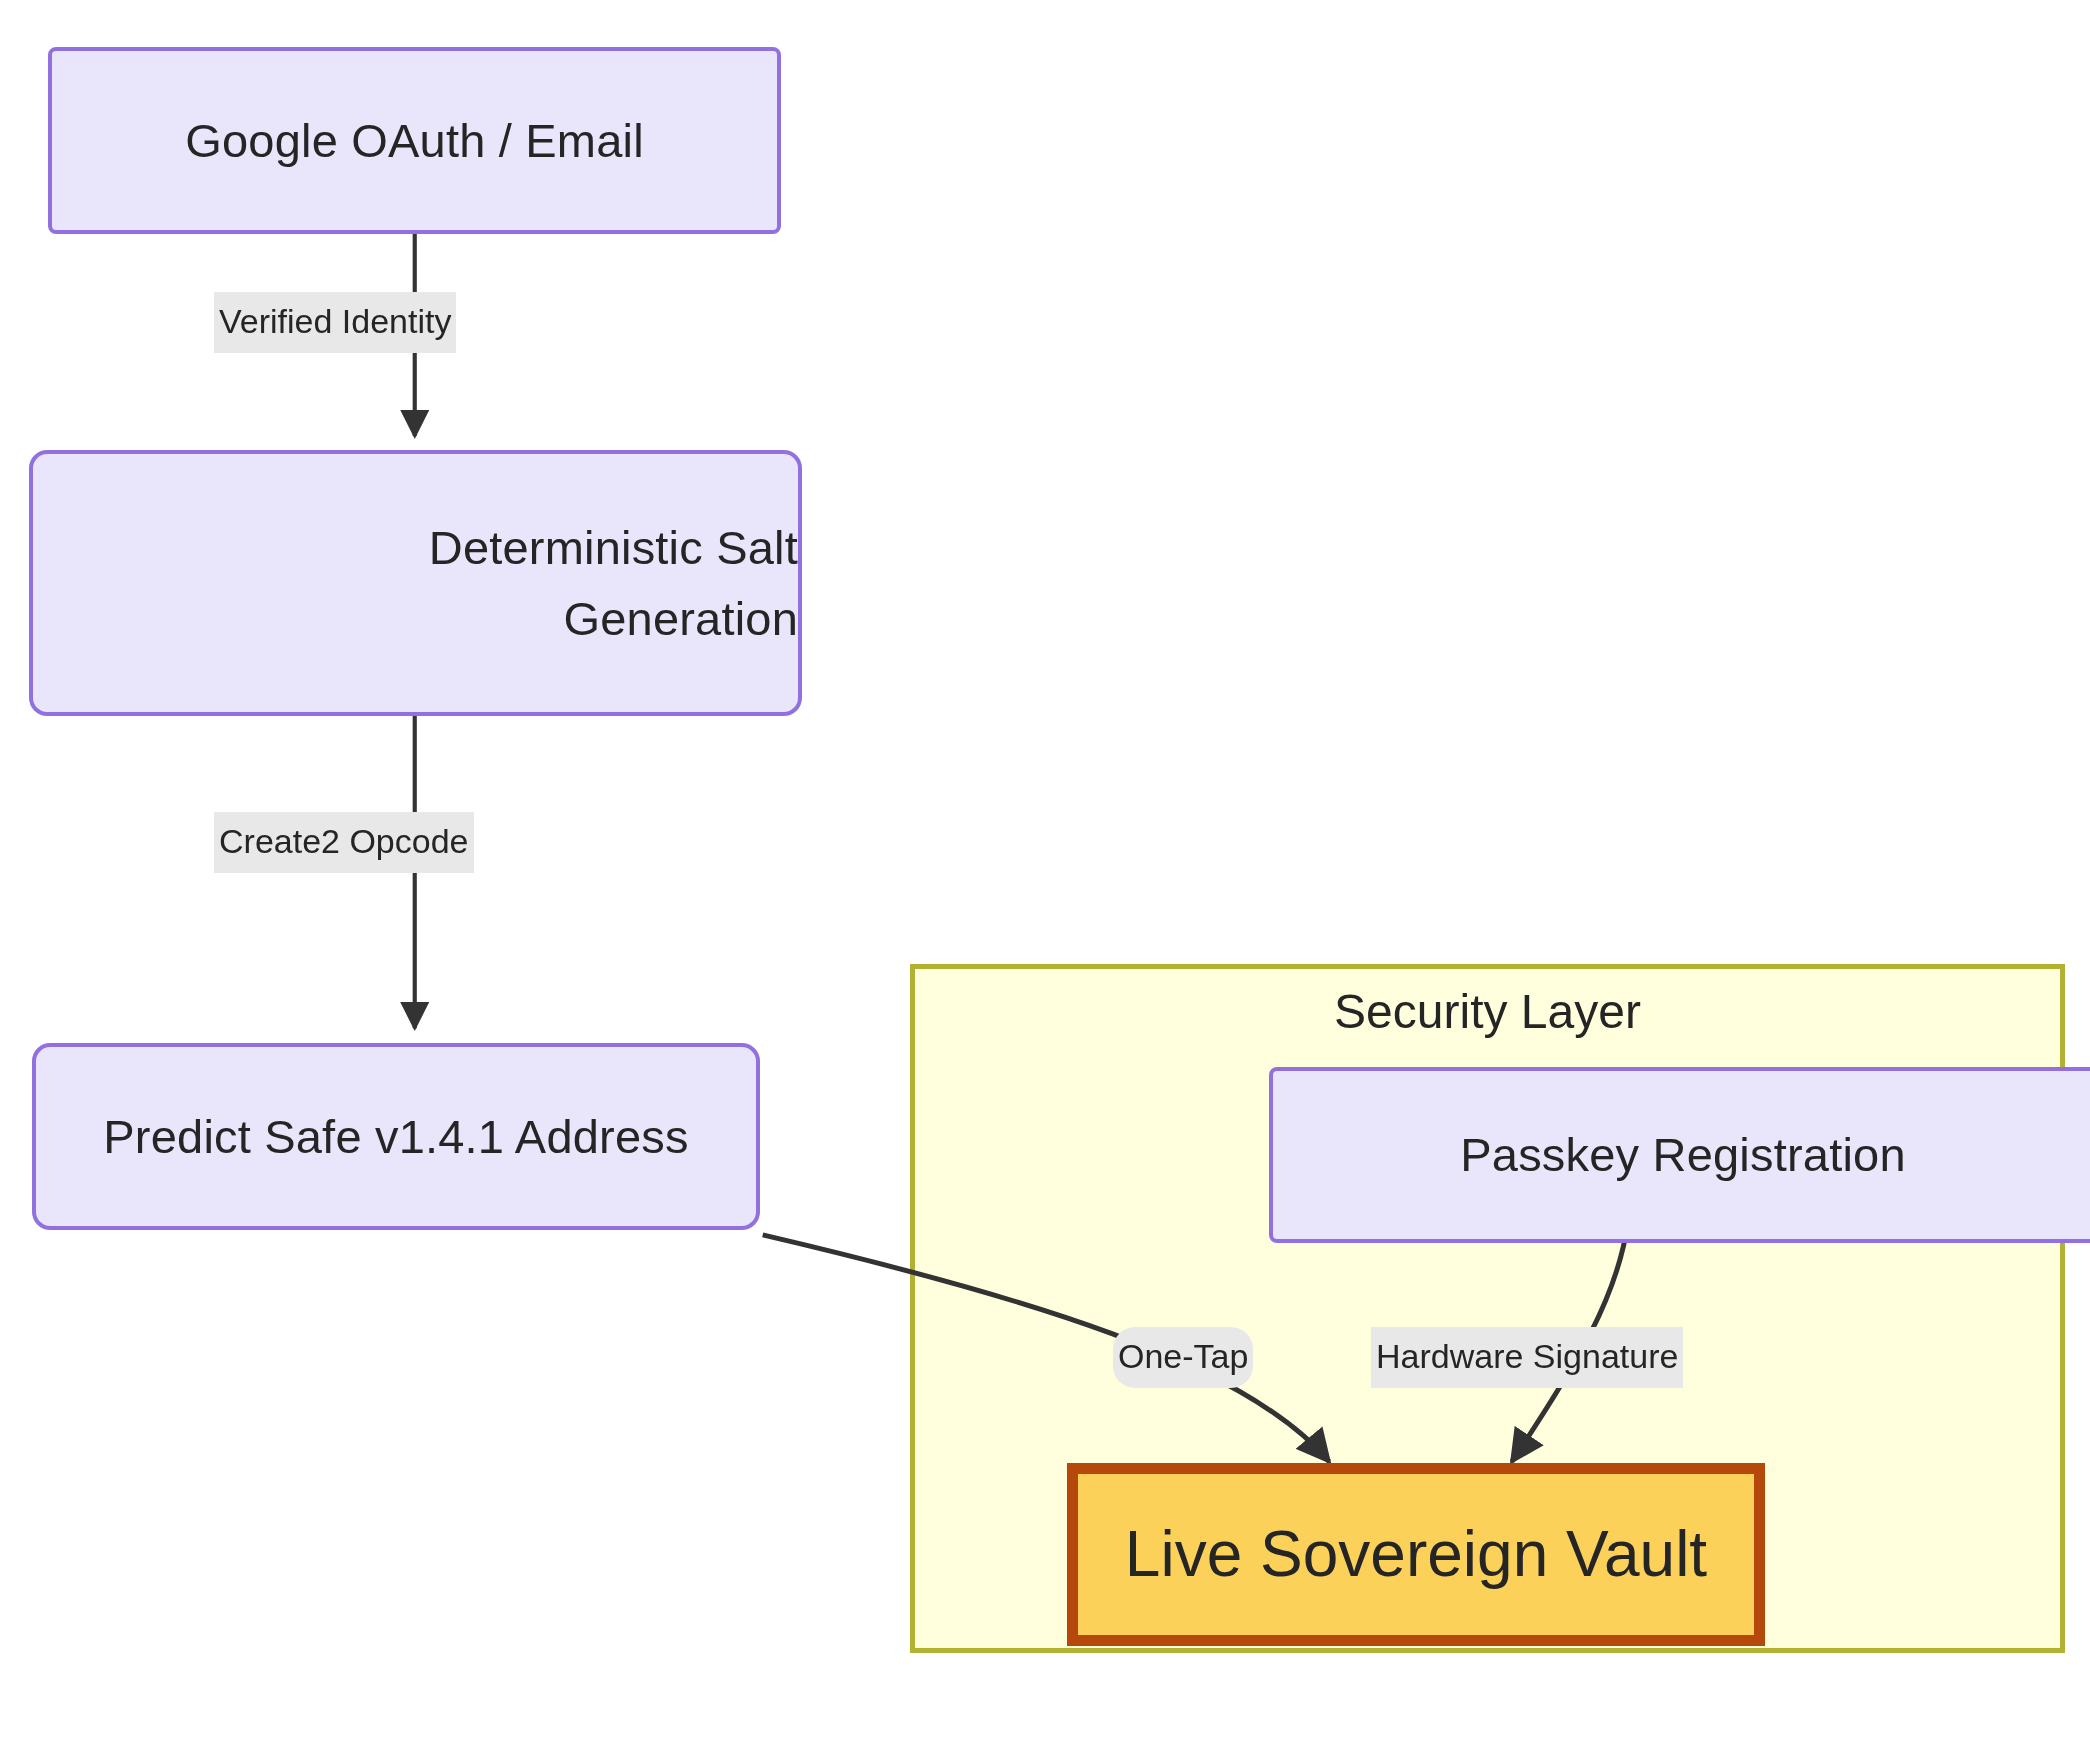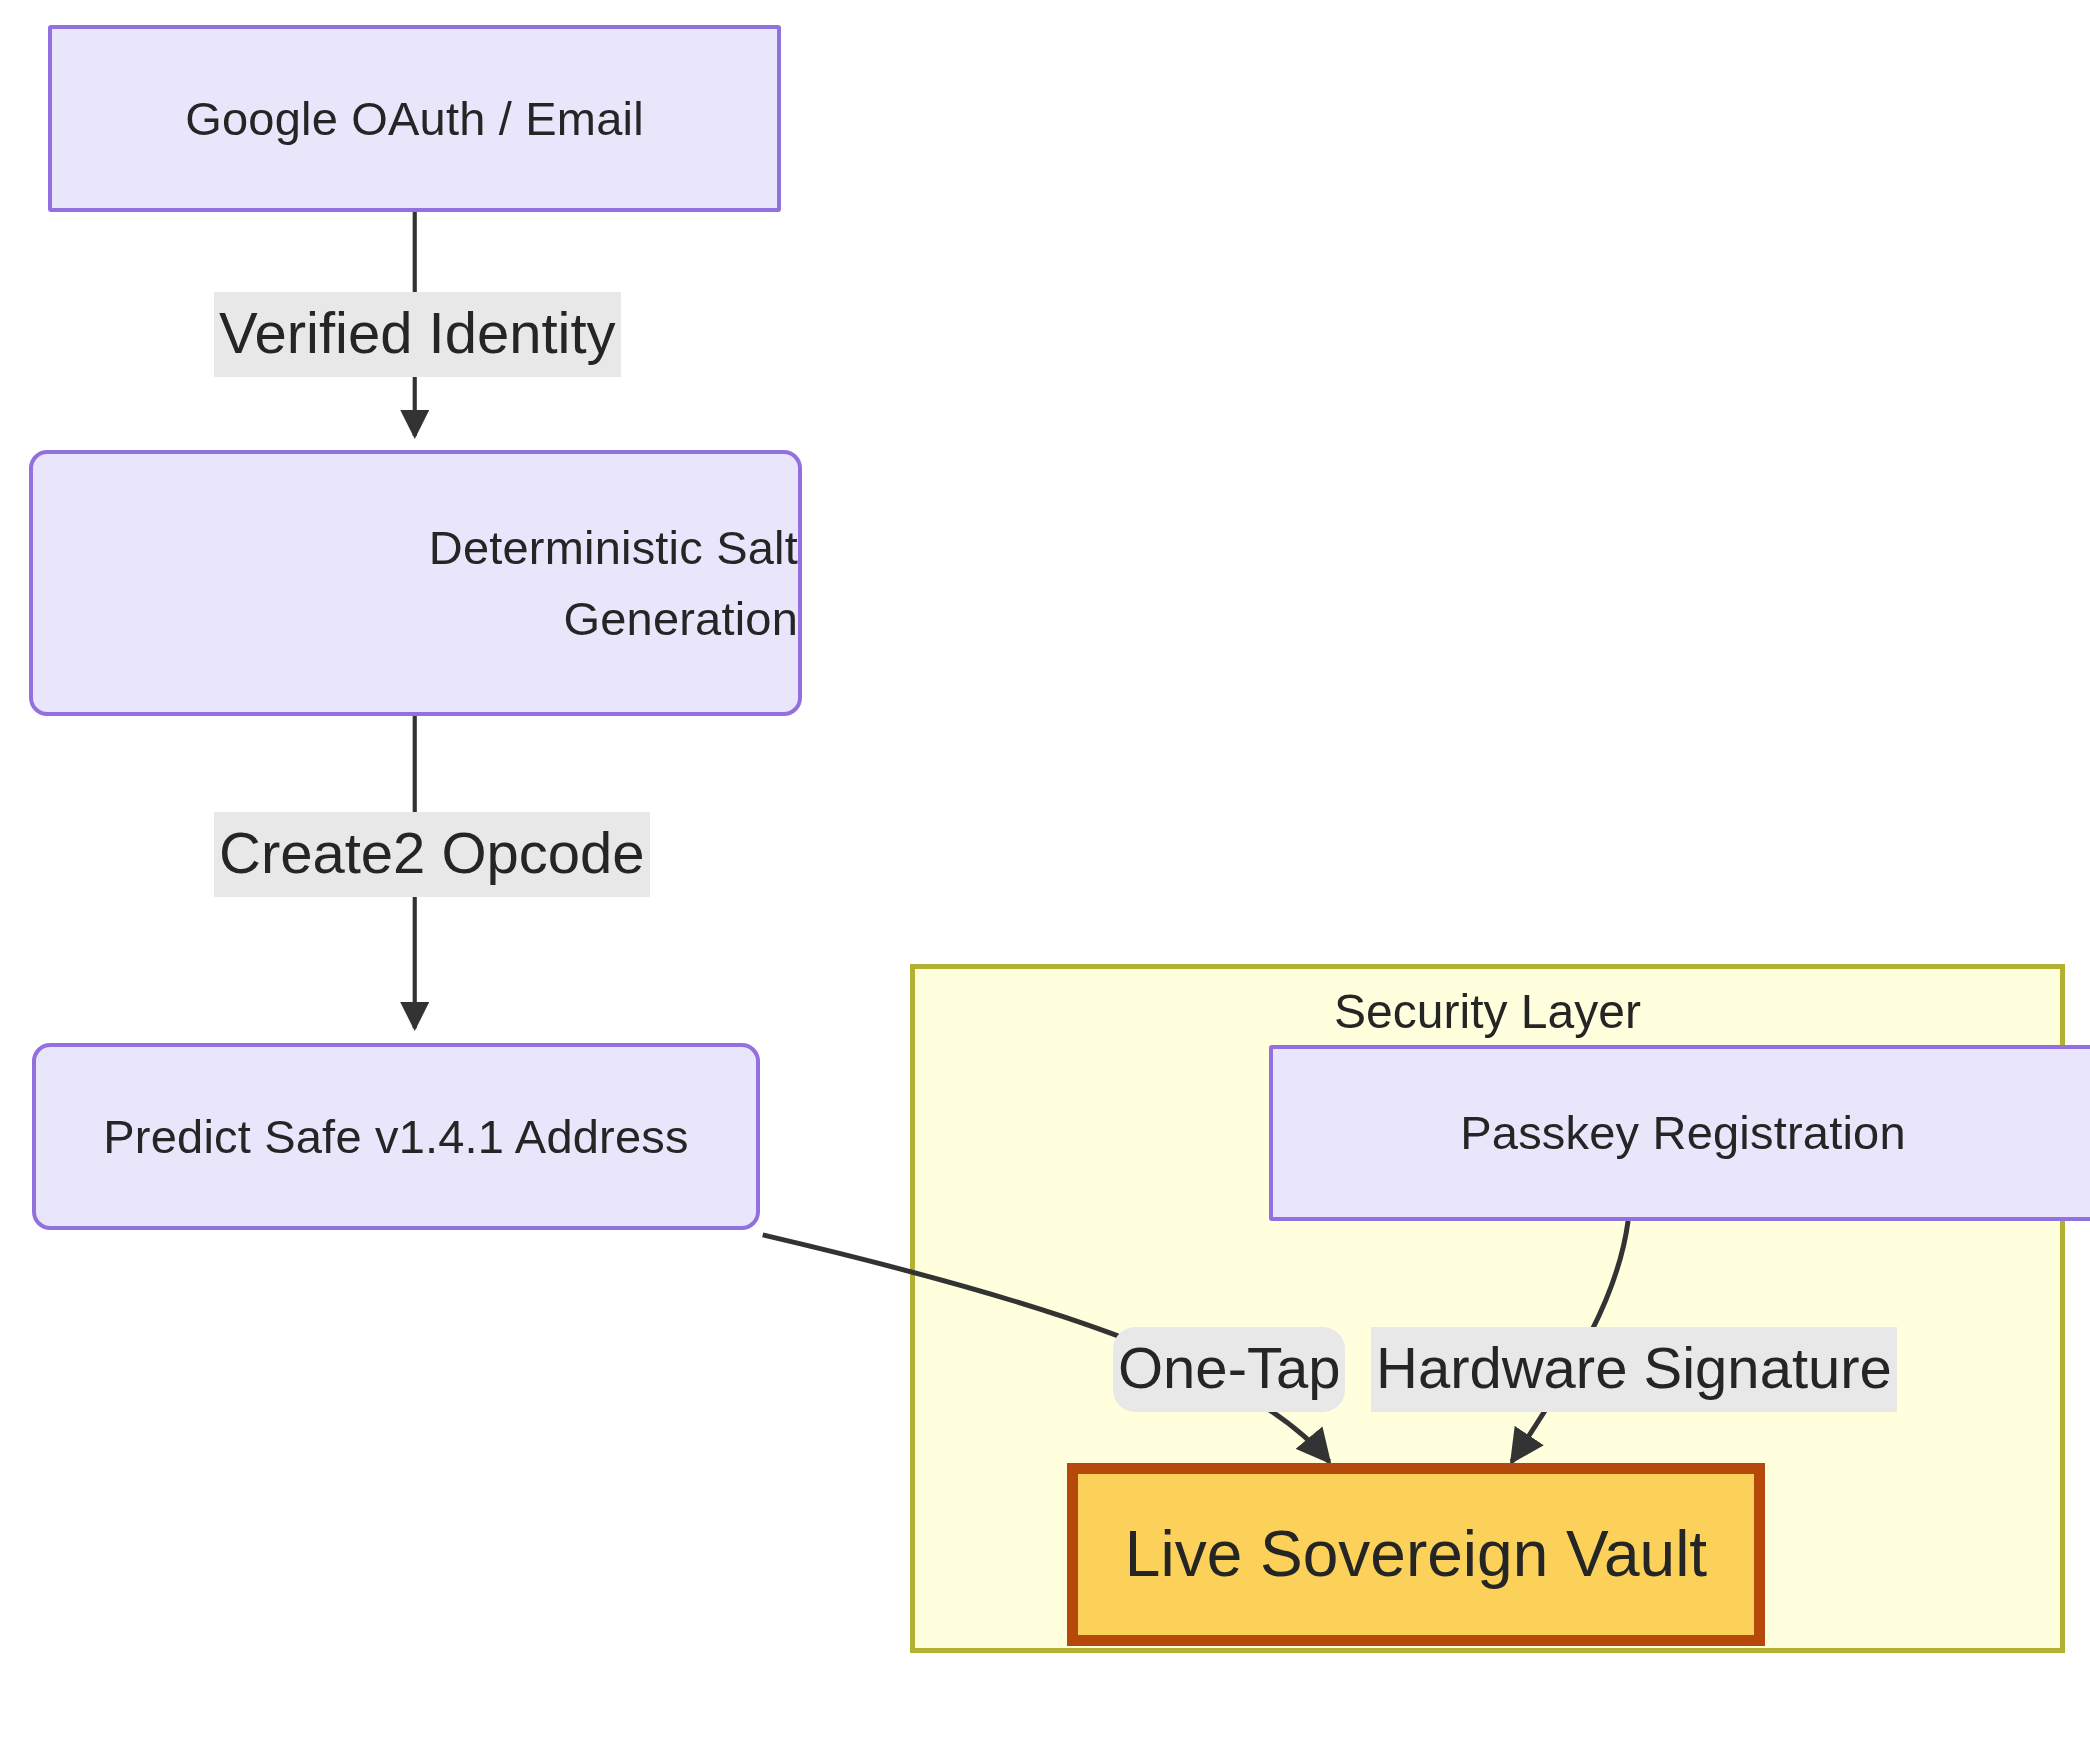--- a/index.html
+++ b/index.html
@@ -35,21 +35,21 @@
     color: #252525;
     line-height: 1.35;
   }
   
   .node-proc {
     background: #e9e6fb;
     border: 4.2px solid #9370e0;
     font-size: 47px;
     letter-spacing: 0.2px;
   }
-  .node-proc.sharp { border-radius: 3px; }
+  .node-proc.sharp { border-radius: 8px; margin-top: 22px; }
   .node-proc.round { border-radius: 18.3px; }
 
   
   .node-vault {
     background: #fcd159;
     border: 11.6px solid #b5490b;
     border-radius: 0;
     font-size: 64px;
   }
 
@@ -67,21 +67,21 @@
     color: #252525;
     font-size: 48px;
     white-space: nowrap;
   }
 
   
   .edge-label {
     position: absolute;
     background: #e8e8e8;
     color: #252525;
-    font-size: 58px;
+    font-size: 34px;
     line-height: 1.0;
     padding: 11.6px 5px 15px 5px;
     white-space: nowrap;
     box-sizing: border-box;
   }
 </style>
 </head>
 <body>
 
 <div id="canvas">

